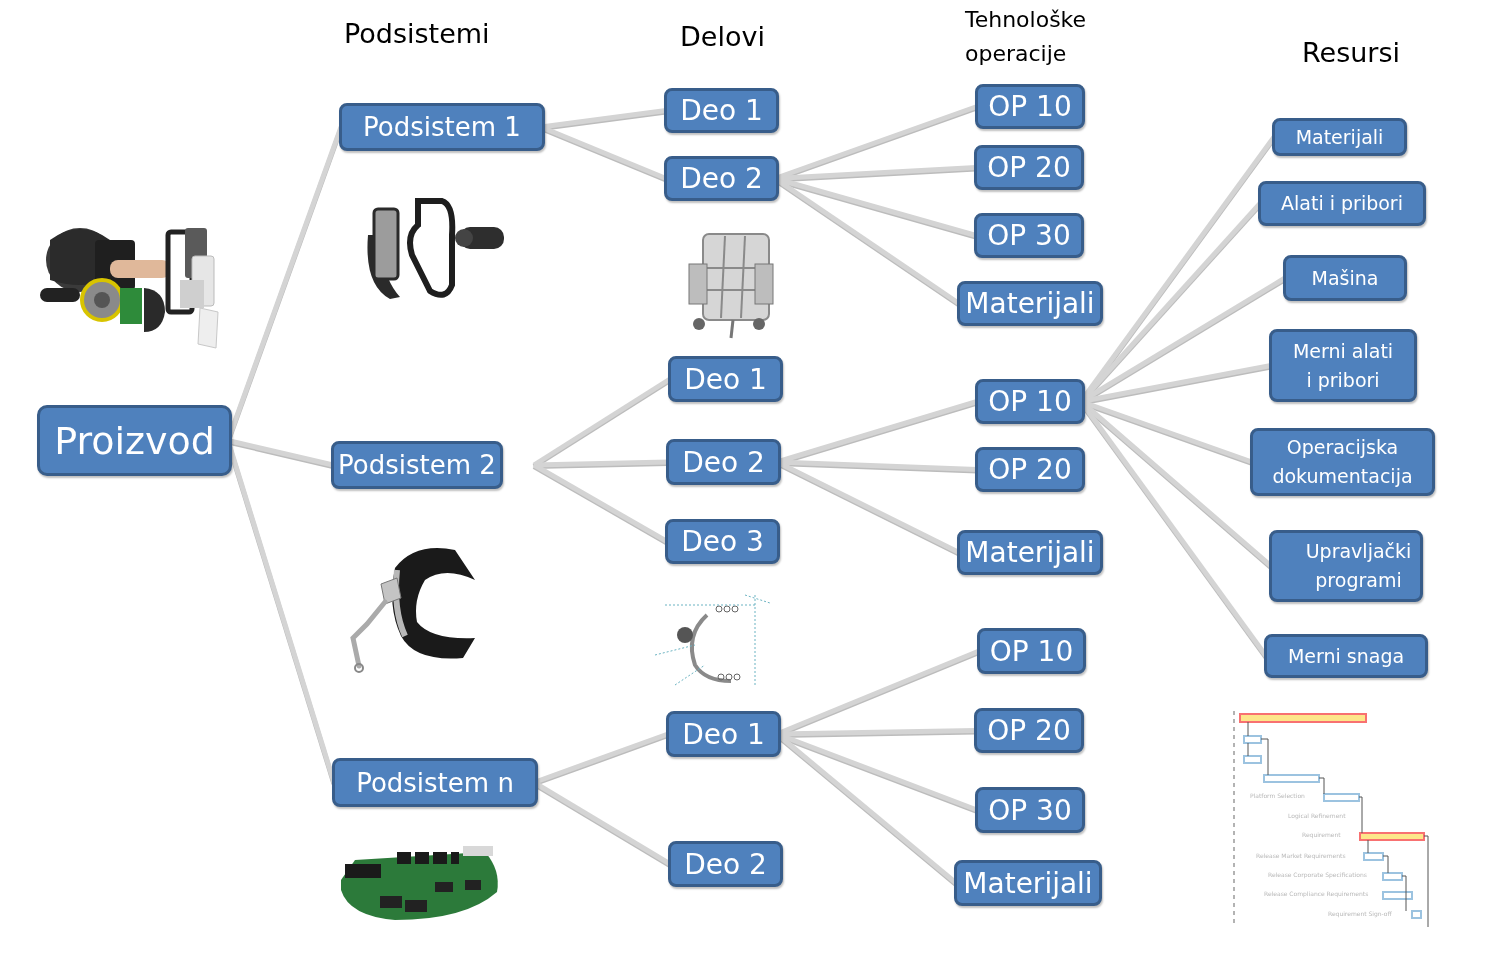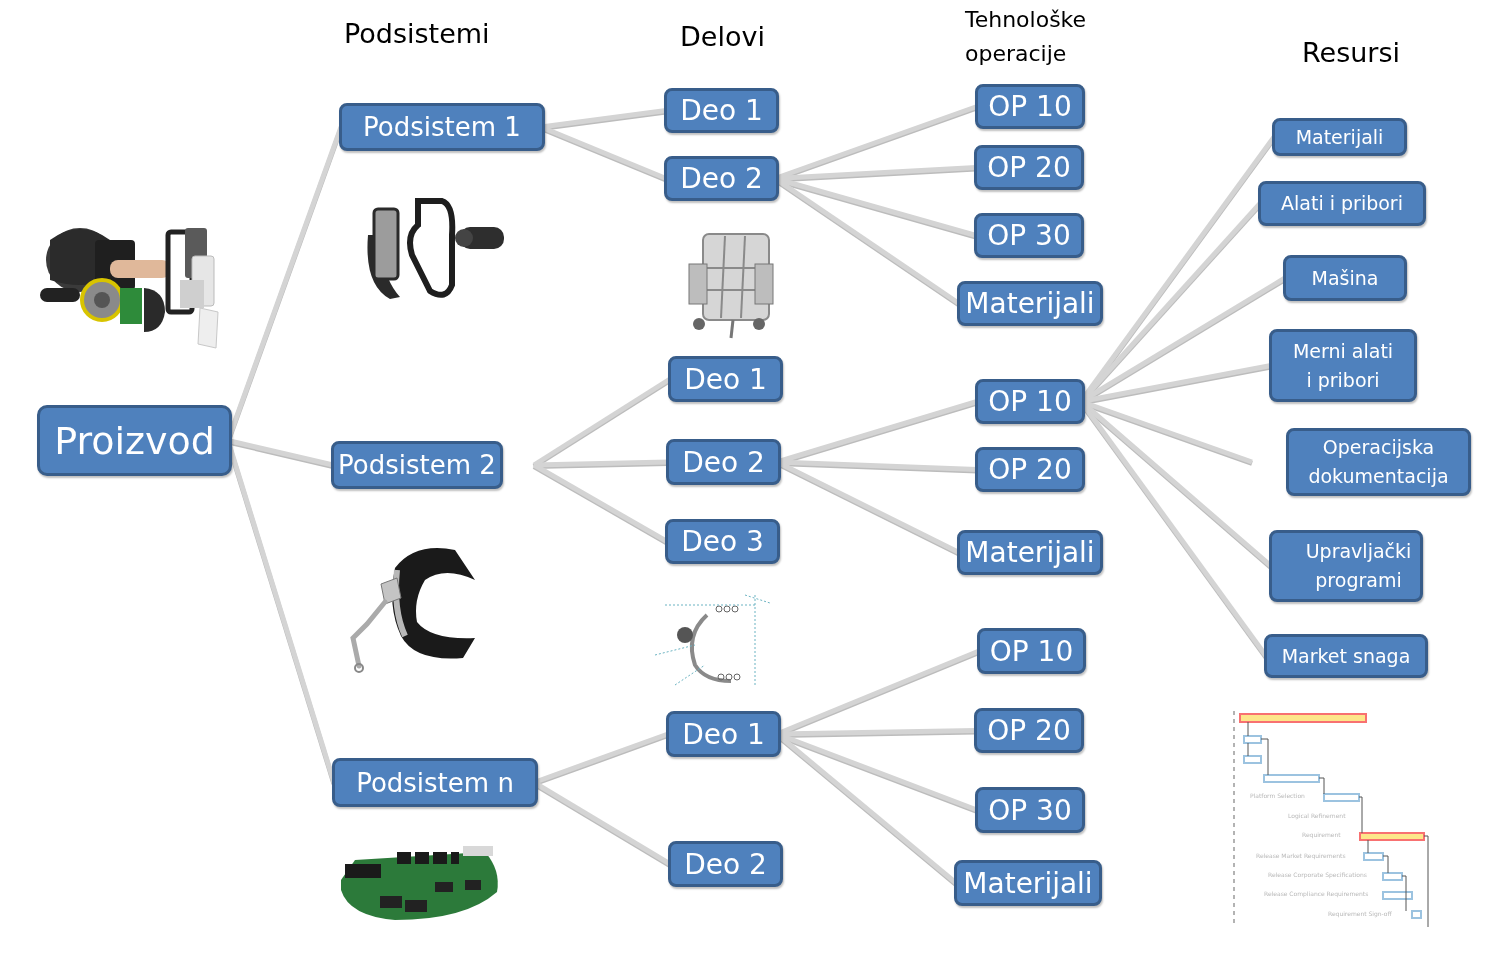--- a/index.html
+++ b/index.html
@@ -110,25 +110,25 @@
 <div class="node sm" id="n-o8" style="left:977px; top:628px; width:109px; height:46px;">OP 10</div>
 <div class="node sm" id="n-o9" style="left:974px; top:708px; width:110px; height:45px;">OP 20</div>
 <div class="node sm" id="n-o10" style="left:975px; top:787px; width:110px; height:46px;">OP 30</div>
 <div class="node sm" id="n-o11" style="left:954px; top:860px; width:148px; height:46px;">Materijali</div>
 
 <div class="node xs" id="n-r1" style="left:1272px; top:118px; width:135px; height:38px;">Materijali</div>
 <div class="node xs" id="n-r2" style="left:1258px; top:181px; width:168px; height:45px;">Alati i pribori</div>
 <div class="node xs" id="n-r3" style="left:1283px; top:255px; width:124px; height:46px;">Mašina</div>
 <div class="node xs" id="n-r4" style="left:1269px; top:329px; width:148px; height:73px;">Merni alati
 i pribori</div>
-<div class="node xs" id="n-r5" style="left:1286px; top:428px; width:185px; height:68px;">Operacijska
+<div class="node xs" id="n-r5" style="left:1250px; top:428px; width:185px; height:68px;">Operacijska
 dokumentacija</div>
 <div class="node xs" id="n-r6" style="left:1269px; top:530px; width:154px; height:72px;padding-left:25px;">Upravljački
 programi</div>
-<div class="node xs" id="n-r7" style="left:1264px; top:634px; width:164px; height:44px;">Market snaga</div>
+<div class="node xs" id="n-r7" style="left:1264px; top:634px; width:164px; height:44px;">Merni snaga</div>
 
 <svg class="pic" style="left:40px; top:220px;" width="180" height="130" viewBox="0 0 180 130">
   <ellipse cx="40" cy="40" rx="34" ry="32" fill="#3a3a3a"></ellipse>
   <path d="M10 20 Q40 -2 70 20 L70 60 Q40 70 10 60 Z" fill="#2b2b2b"></path>
   <rect x="55" y="20" width="40" height="50" rx="4" fill="#1f1f1f"></rect>
   <rect x="70" y="40" width="60" height="18" rx="8" fill="#e0b89a"></rect>
   <rect x="0" y="68" width="40" height="14" rx="7" fill="#222"></rect>
   <circle cx="62" cy="80" r="20" fill="#8a8a8a" stroke="#d8c400" stroke-width="4"></circle>
   <circle cx="62" cy="80" r="8" fill="#555"></circle>
   <rect x="80" y="68" width="22" height="36" fill="#2e8b3a"></rect>

